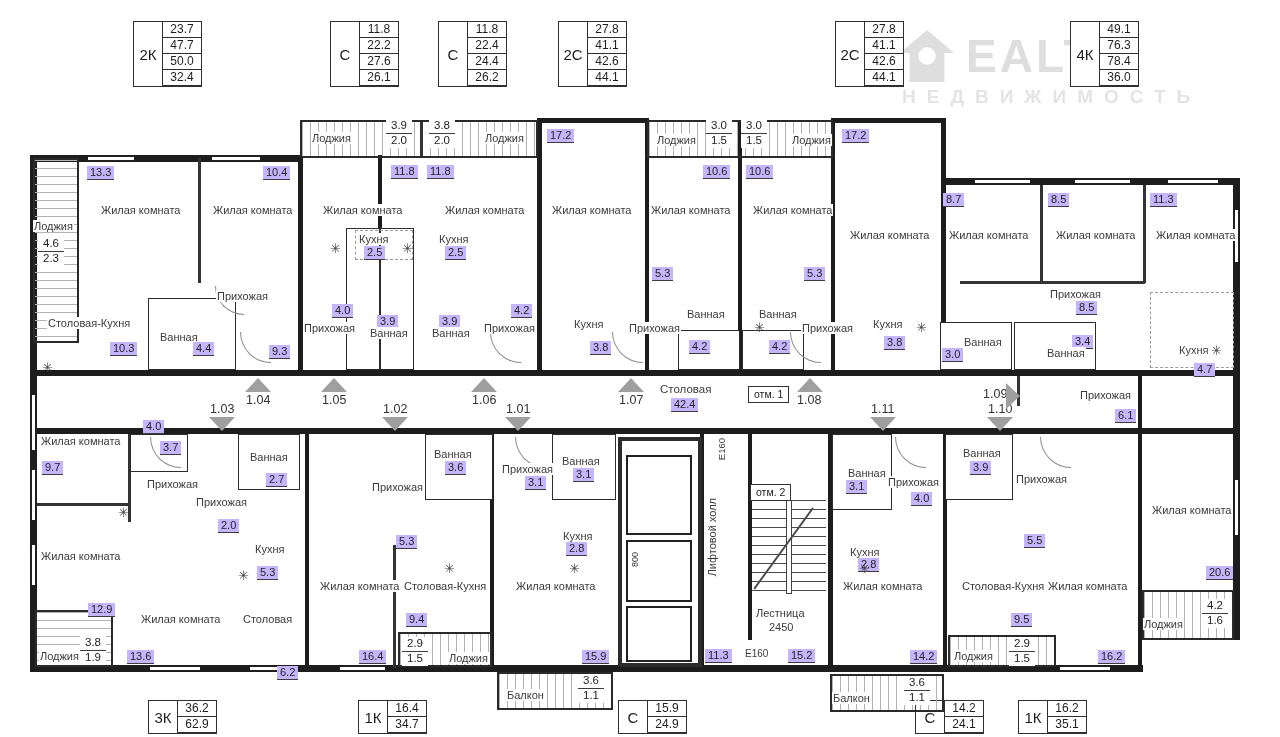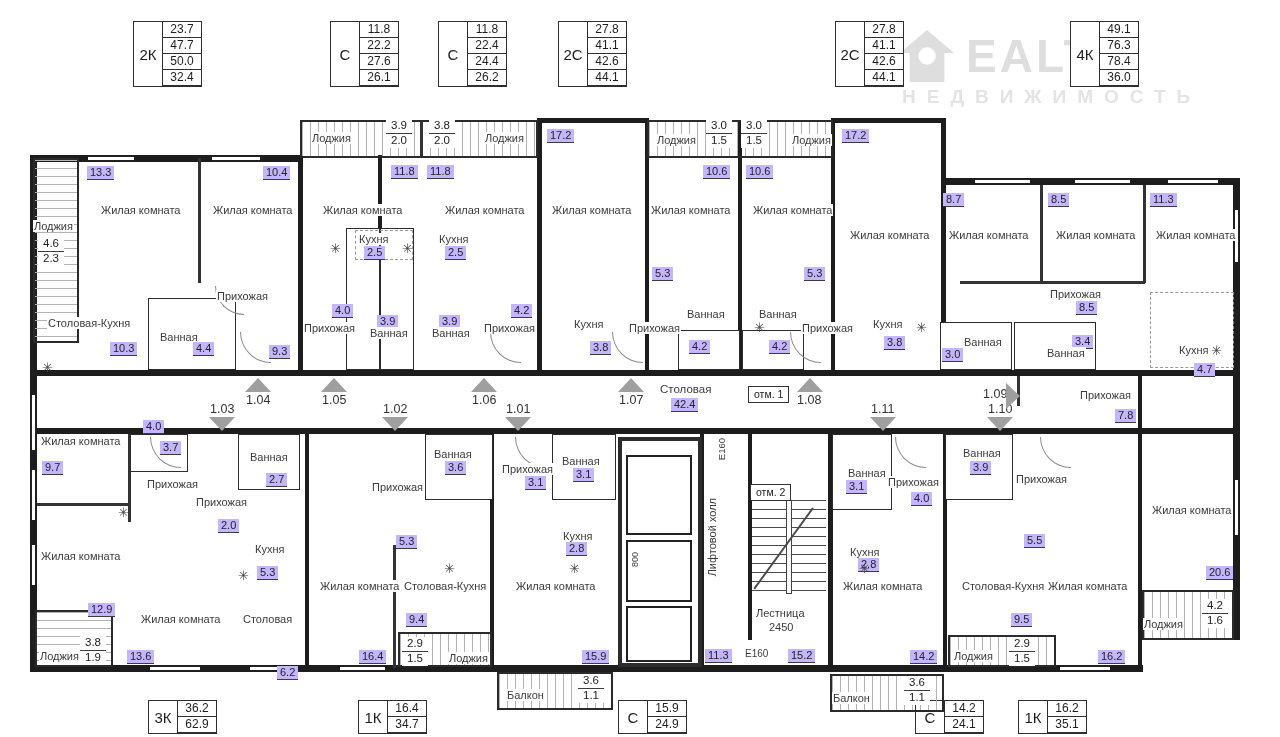--- a/index.html
+++ b/index.html
@@ -363,21 +363,21 @@
   <div class="t" style="left:1155px;top:229px">Жилая комната</div>
   <div class="t" style="left:1049px;top:288px">Прихожая</div>
   <div class="a" style="left:1076px;top:301px">8.5</div>
   <div class="t" style="left:963px;top:336px">Ванная</div>
   <div class="a" style="left:942px;top:348px">3.0</div>
   <div class="a" style="left:1072px;top:335px">3.4</div>
   <div class="t" style="left:1046px;top:347px">Ванная</div>
   <div class="t" style="left:1178px;top:344px">Кухня</div>
   <div class="a" style="left:1194px;top:363px">4.7</div>
   <div class="t" style="left:1079px;top:389px">Прихожая</div>
-  <div class="a" style="left:1115px;top:409px">7.8</div>
+  <div class="a" style="left:1115px;top:409px">6.1</div>
   <div class="t" style="left:1151px;top:504px">Жилая комната</div>
   <div class="a" style="left:1206px;top:566px">20.6</div>
   <div class="t" style="left:1143px;top:618px">Лоджия</div>
   <div class="f" style="left:1202px;top:599px">
       <b>4.2</b>
       <i>1.6</i>
     </div>
 
   <div class="t" style="left:40px;top:435px">Жилая комната</div>
   <div class="a" style="left:42px;top:461px">9.7</div>

